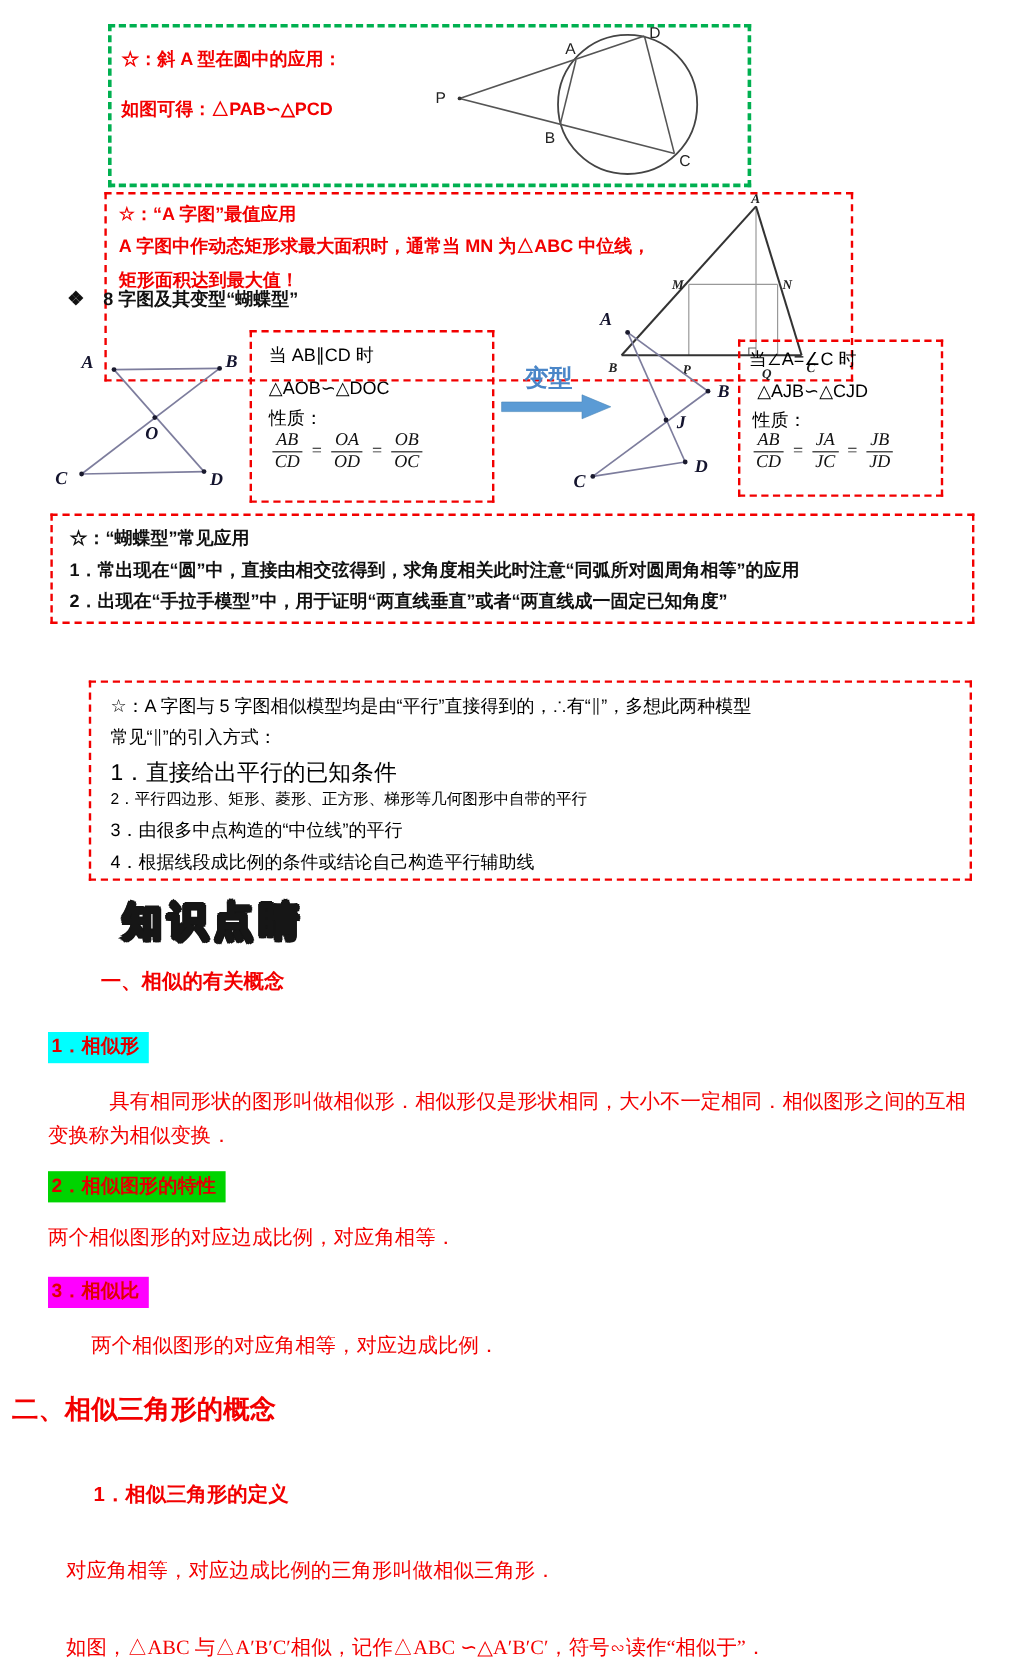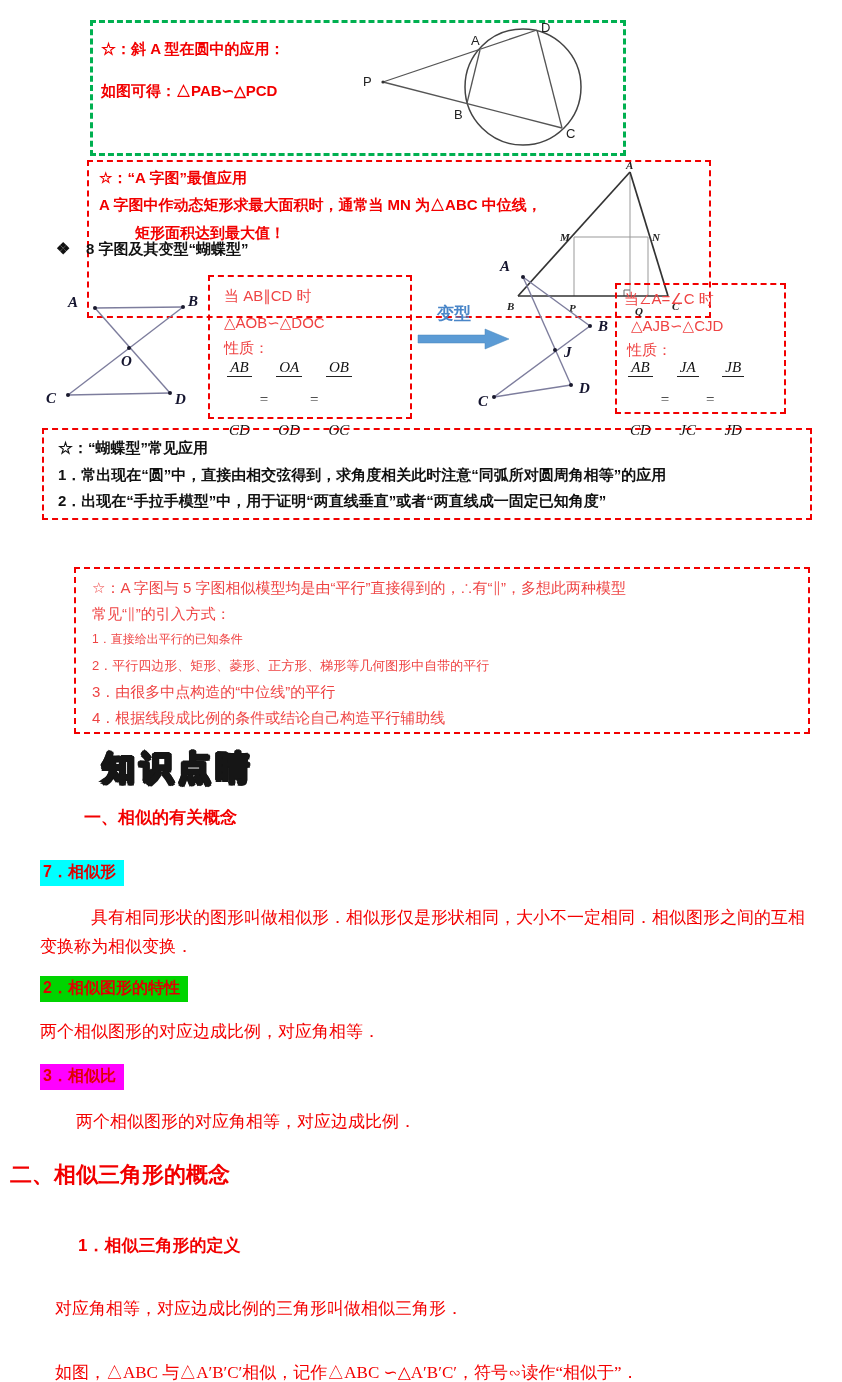--- a/index.html
+++ b/index.html
@@ -3,26 +3,26 @@
 <meta charset="utf-8">
 <style>
   html,body{margin:0;padding:0;background:#fff;}
   #page{position:relative;width:842px;height:1382px;background:#fff;overflow:hidden;
         font-family:"Liberation Sans",sans-serif;}
   .abs{position:absolute;white-space:nowrap;}
   .gbox{position:absolute;border:3px dashed #00b050;}
   .rbox{position:absolute;border:2px dashed #f20000;}
   .redb{color:#f20000;font-weight:bold;font-size:15px;}
   .blkb{color:#111;font-weight:bold;font-size:15px;}
-  .blk{color:#ef4444;font-size:14px;}
+  .blk{color:#000000;font-size:14px;}
   .kai{color:#f40000;font-family:"Liberation Serif",serif;font-size:17px;}
   .hl{display:inline-block;padding:2px 8px 3px 3px;font-weight:bold;font-size:16px;color:#e00000;}
   .fracrow{display:flex;align-items:center;gap:7px;font-family:"Liberation Serif",serif;
            font-style:italic;font-size:15px;color:#111;}
-  .frac{display:inline-flex;flex-direction:column;align-items:center;line-height:1.15;gap:45px;}
+  .frac{display:inline-flex;flex-direction:column;align-items:center;line-height:1.15;}
   .fn{border-bottom:1.3px solid #222;padding:0 3px;}
   .fd{padding:0 3px;}
   .eq{font-style:normal;}
   .banner{font-weight:900;font-size:33px;letter-spacing:5px;color:#4c1d95;
           -webkit-text-stroke:2px #161616;
           text-shadow:2px 0 #161616,-2px 0 #161616,0 2px #161616,0 -2px #161616,
                       1.5px 1.5px #161616,-1.5px 1.5px #161616,1.5px -1.5px #161616,-1.5px -1.5px #161616;}
   .slabel{font:italic bold 15px "Liberation Serif",serif;fill:#14142e;}
   .tlabel{font:italic bold 11px "Liberation Serif",serif;fill:#222;}
   .plabel{font:13px "Liberation Sans",sans-serif;fill:#222;}
@@ -49,21 +49,21 @@
     <text class="plabel" x="33" y="66">P</text>
     <text class="plabel" x="141" y="25">A</text>
     <text class="plabel" x="211" y="12">D</text>
     <text class="plabel" x="124" y="99">B</text>
     <text class="plabel" x="236" y="118">C</text>
   </svg>
 
   <div class="rbox" style="left:87px;top:160px;width:620px;height:154px;"></div>
   <div class="abs redb" style="left:99px;top:169px;">☆：“A 字图”最值应用</div>
   <div class="abs redb" style="left:99px;top:196px;">A 字图中作动态矩形求最大面积时，通常当 MN 为△ABC 中位线，</div>
-  <div class="abs redb" style="left:99px;top:224px;margin-left:36px;">矩形面积达到最大值！</div>
+  <div class="abs redb" style="left:99px;top:224px;">矩形面积达到最大值！</div>
 
   <div class="abs blkb" style="left:56px;top:239px;font-size:16px;">❖</div>
   <div class="abs blkb" style="left:86px;top:240px;">8 字图及其变型“蝴蝶型”</div>
 
   <svg style="left:505px;top:160px;" width="182" height="156" viewBox="0 0 182 156">
     <g stroke="#999" stroke-width="1">
       <line x1="69" y1="77" x2="143" y2="77"></line>
       <line x1="69" y1="77" x2="69" y2="136"></line>
       <line x1="143" y1="77" x2="143" y2="136"></line>
       <line x1="125" y1="12" x2="125" y2="136"></line>
@@ -119,21 +119,21 @@
           <span class="fd">OD</span>
         </span>
       <span class="eq">=</span>
       <span class="frac">
           <span class="fn">OB</span>
           <span class="fd">OC</span>
         </span>
     </div>
   </div>
 
-  <div class="abs" style="left:437px;top:302px;font-size:17px;font-weight:bold;color:#4a86c8;">变型</div>
+  <div class="abs" style="left:437px;top:302px;font-size:20px;font-weight:bold;color:#4a86c8;">变型</div>
   <svg style="left:415px;top:326px;" width="100" height="26" viewBox="0 0 100 26">
     <polygon points="3,9 70,9 70,3 94,13 70,23 70,17 3,17" fill="#5b9bd5" stroke="#4a86b8" stroke-width="0.5"></polygon>
   </svg>
 
   <svg style="left:478px;top:253px;" width="152" height="162" viewBox="0 0 152 162">
     <g stroke="#7d7d9d" stroke-width="1.4">
       <line x1="45" y1="24" x2="112" y2="73"></line>
       <line x1="16" y1="144" x2="93" y2="132"></line>
       <line x1="45" y1="24" x2="93" y2="132"></line>
       <line x1="112" y1="73" x2="16" y2="144"></line>
@@ -176,32 +176,32 @@
 
   <div class="rbox" style="left:42px;top:428px;width:766px;height:88px;">
     <div class="abs blkb" style="left:14px;top:9px;">☆：“蝴蝶型”常见应用</div>
     <div class="abs blkb" style="left:14px;top:36px;">1．常出现在“圆”中，直接由相交弦得到，求角度相关此时注意“同弧所对圆周角相等”的应用</div>
     <div class="abs blkb" style="left:14px;top:62px;">2．出现在“手拉手模型”中，用于证明“两直线垂直”或者“两直线成一固定已知角度”</div>
   </div>
 
   <div class="rbox" style="left:74px;top:567px;width:732px;height:163px;">
     <div class="abs blk" style="left:16px;top:10px;font-size:15px;">☆：A 字图与 5 字图相似模型均是由“平行”直接得到的，∴有“∥”，多想此两种模型</div>
     <div class="abs blk" style="left:16px;top:36px;font-size:15px;">常见“∥”的引入方式：</div>
-    <div class="abs blk" style="left:16px;top:62px;font-size:12px;">1．直接给出平行的已知条件</div>
+    <div class="abs blk" style="left:16px;top:62px;font-size:19px;">1．直接给出平行的已知条件</div>
     <div class="abs blk" style="left:16px;top:88px;font-size:13px;">2．平行四边形、矩形、菱形、正方形、梯形等几何图形中自带的平行</div>
     <div class="abs blk" style="left:16px;top:114px;font-size:15px;">3．由很多中点构造的“中位线”的平行</div>
     <div class="abs blk" style="left:16px;top:140px;font-size:15px;">4．根据线段成比例的条件或结论自己构造平行辅助线</div>
   </div>
 
   <div class="abs banner" style="left:102px;top:746px;">知识点睛</div>
 
   <div class="abs redb" style="left:84px;top:806px;font-size:17px;">一、相似的有关概念</div>
 
   <div class="abs" style="left:40px;top:860px;">
-    <span class="hl" style="background:#00ffff;">7．相似形</span>
+    <span class="hl" style="background:#00ffff;">1．相似形</span>
   </div>
   <div class="abs kai" style="left:40px;top:903px;width:772px;white-space:normal;line-height:29px;text-indent:3em;">具有相同形状的图形叫做相似形．相似形仅是形状相同，大小不一定相同．相似图形之间的互相变换称为相似变换．</div>
 
   <div class="abs" style="left:40px;top:976px;">
     <span class="hl" style="background:#00d400;">2．相似图形的特性</span>
   </div>
   <div class="abs kai" style="left:40px;top:1020px;">两个相似图形的对应边成比例，对应角相等．</div>
 
   <div class="abs" style="left:40px;top:1064px;">
     <span class="hl" style="background:#ff00ff;">3．相似比</span>

